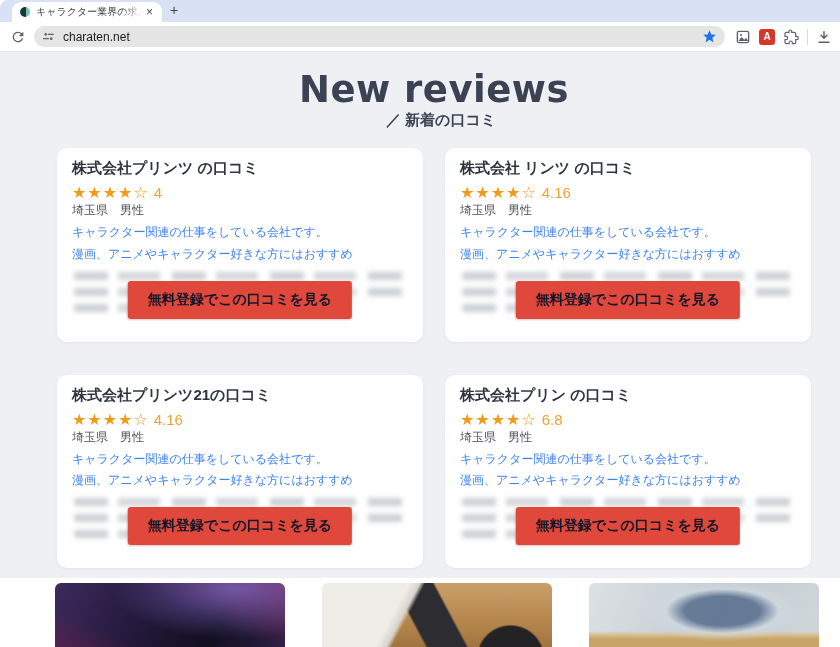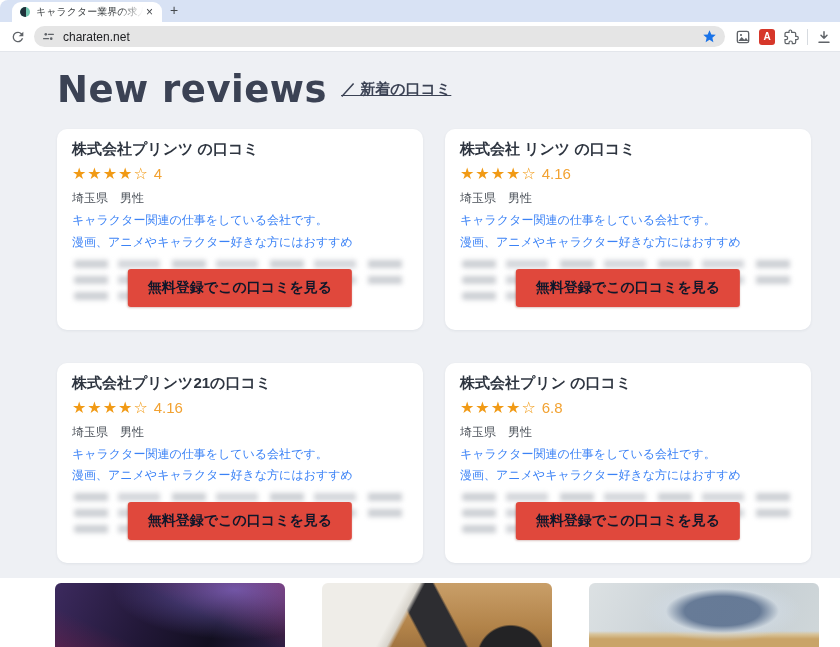--- a/index.html
+++ b/index.html
@@ -89,51 +89,51 @@
   .tb-sep { width: 1px; height: 16px; background: #d7dbe0; }
 
   
   .page {
     height: 526px;
     background: #eef0f4;
     overflow: hidden;
   }
   .page-head {
     margin: 16px 29px 0 57px;
-    display: flex; align-items: center;
+    display: flex; align-items: center; flex-direction: column;
   }
   .head-en {
     font-family: "DejaVu Sans", "Liberation Sans", sans-serif;
     font-size: 37px; font-weight: bold;
     color: #3b4254; letter-spacing: 0.5px;
   }
   .head-ja {
     margin-left: 14px;
-    font-size: 15px; font-weight: bold; color: #3b4254; text-decoration: underline;
+    font-size: 15px; font-weight: bold; color: #3b4254;
   }
 
   .cards {
     margin: 18px 29px 0 57px;
     display: grid;
     grid-template-columns: 366px 366px;
     column-gap: 22px;
     row-gap: 33px;
   }
   .card {
     background: #ffffff;
     border-radius: 10px;
     padding: 11px 15px 14px;
     box-shadow: 0 1px 3px rgba(40,50,70,.07);
     min-height: 152px;
   }
   .card-title { font-size: 15px; font-weight: bold; color: #2e3540; }
   .stars-row { margin-top: 5px; display: flex; align-items: baseline; }
   .stars { font-size: 16px; color: #f19a15; letter-spacing: 1px; }
   .rating { font-size: 15px; color: #f2a232; margin-left: 5px; }
-  .meta { margin-top: 7px; font-size: 12px; color: #4a5058; }
+  .meta { font-size: 12px; color: #4a5058; }
   .desc { margin-top: 5px; font-size: 12px; color: #3b82f6; line-height: 1.4; }
 
   .blurwrap { position: relative; margin-top: 9px; height: 56px; }
   .blurline {
     height: 8px; margin: 8px 2px 0;
     border-radius: 3px;
     filter: blur(2.5px); opacity: .5;
     background: repeating-linear-gradient(90deg,
       #9aa0a9 0 34px, transparent 34px 44px,
       #a8adb6 44px 86px, transparent 86px 98px);

